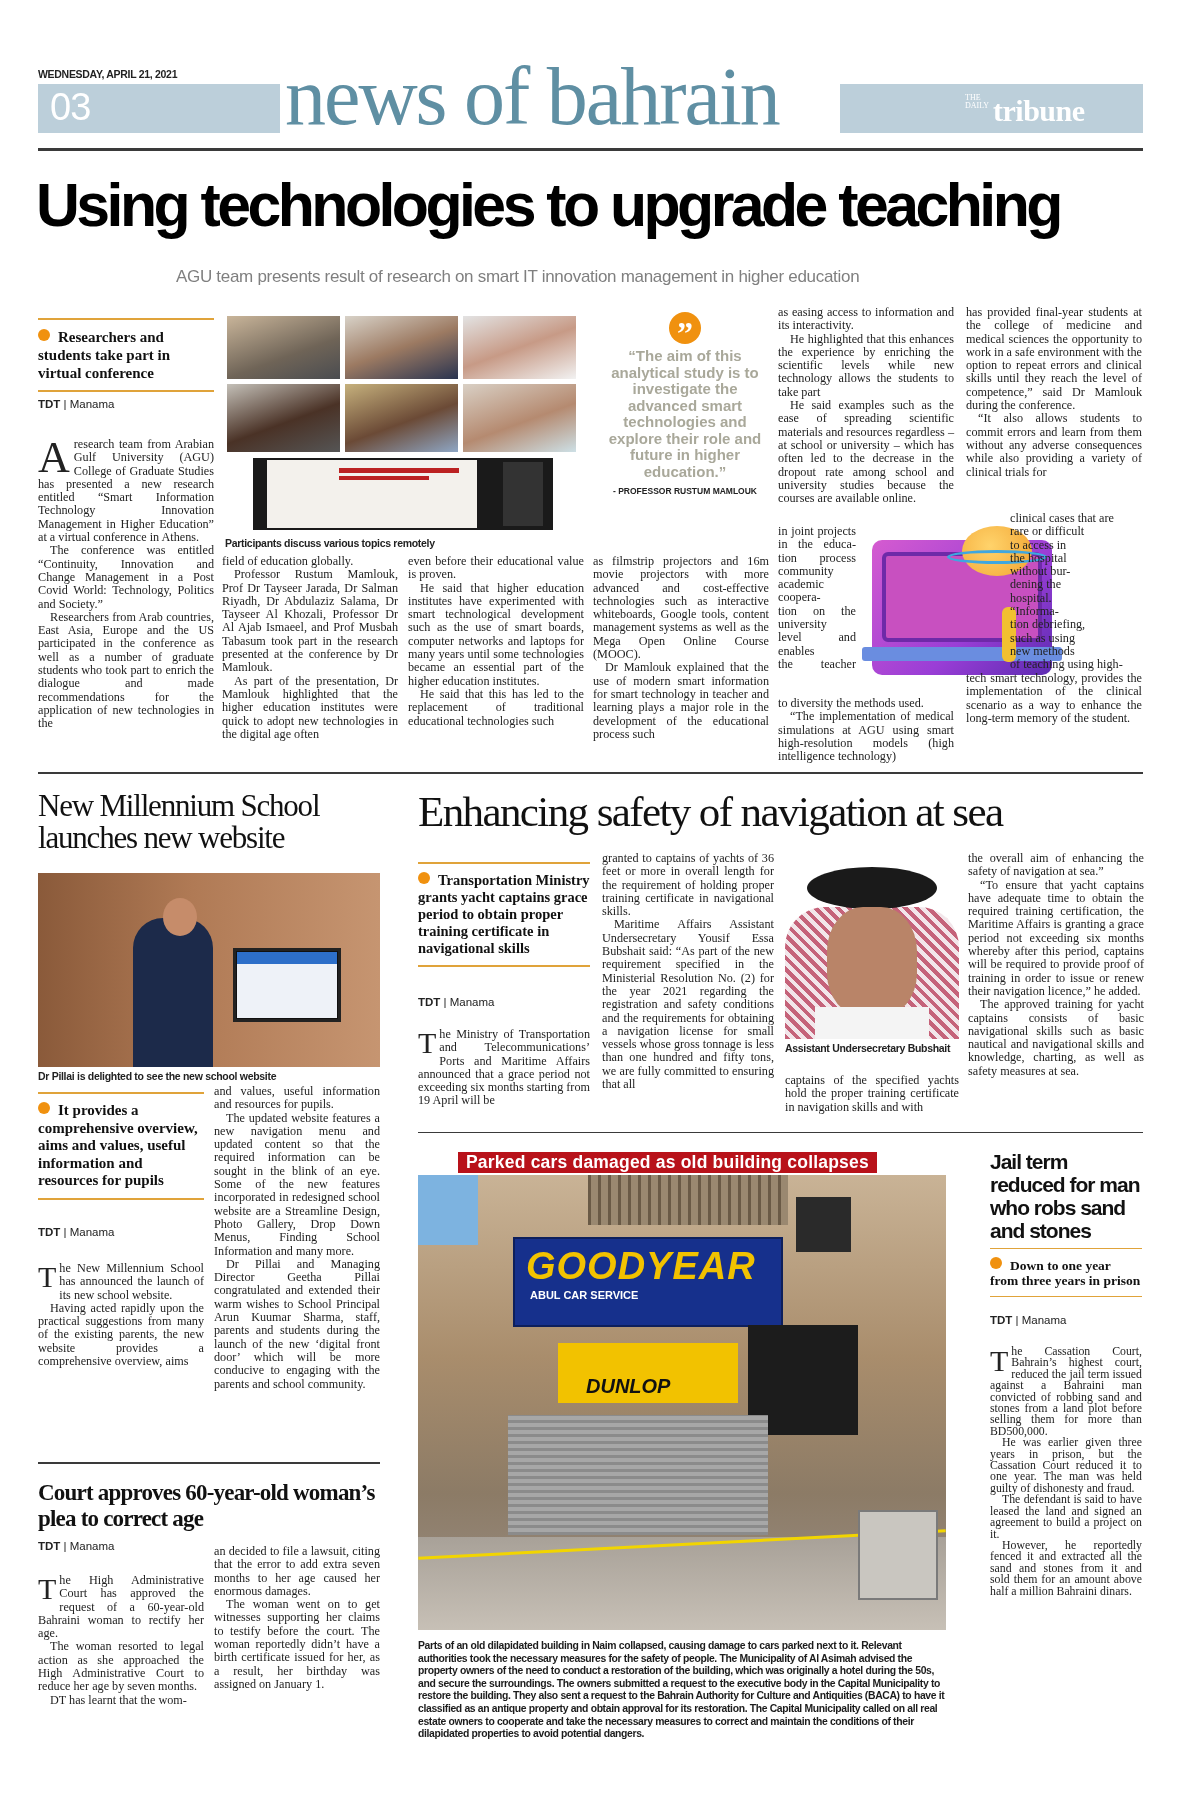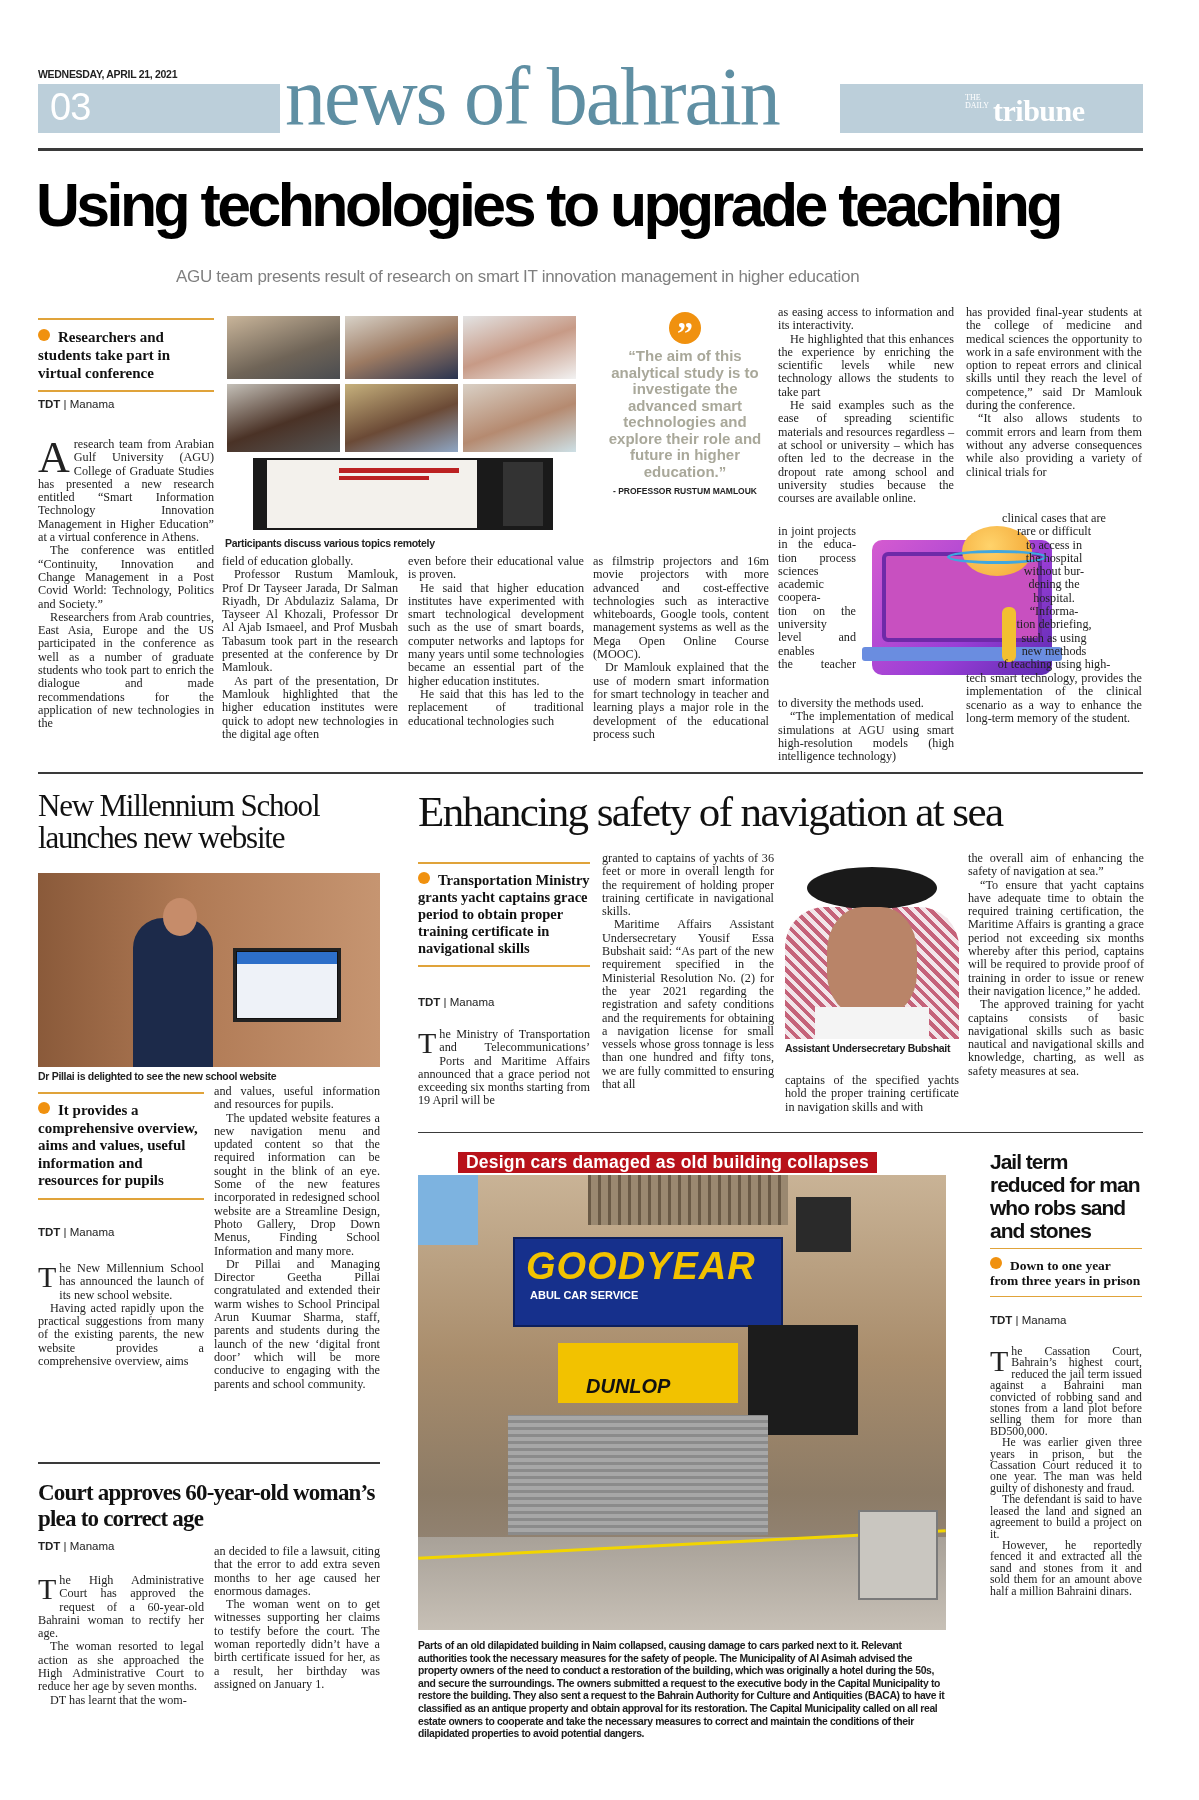--- a/index.html
+++ b/index.html
@@ -90,21 +90,21 @@
 
 <div class="abs body-text" style="left:778px;top:306px;width:176px">
   <p class="first">as easing access to information and its interactivity.</p>
   <p>He highlighted that this enhances the experience by enriching the scientific levels while new technology allows the students to take part</p>
   <p>He said examples such as the ease of spreading scientific materials and resources regardless – at school or university – which has often led to the decrease in the dropout rate among school and university studies because the courses are available online.</p>
 </div>
 <div class="abs body-text" style="left:778px;top:525px;width:78px;text-align:justify;text-align-last:justify">
   <div>in joint projects</div>
   <div>in the educa-</div>
   <div>tion process</div>
-  <div>sciences</div>
+  <div>community</div>
   <div>academic</div>
   <div>coopera-</div>
   <div>tion on the</div>
   <div>university</div>
   <div>level and</div>
   <div>enables</div>
   <div>the teacher</div>
 </div>
 <div class="abs body-text" style="left:778px;top:697px;width:176px">
   <p class="first">to diversity the methods used.</p>
@@ -117,21 +117,21 @@
   <div style="position:absolute;left:100px;top:4px;width:70px;height:50px;border-radius:50%;background:radial-gradient(circle at 40% 40%,#ffd36b,#f2a330)"></div>
   <div style="position:absolute;left:85px;top:28px;width:100px;height:14px;border-radius:50%;border:3px solid #3fa7e0"></div>
   <div style="position:absolute;left:0;top:125px;width:200px;height:14px;background:#6a8de0;border-radius:3px"></div>
   <div style="position:absolute;left:140px;top:85px;width:14px;height:55px;background:#f2c030;border-radius:6px"></div>
 </div>
 
 <div class="abs body-text" style="left:966px;top:306px;width:176px">
   <p class="first">has provided final-year students at the college of medicine and medical sciences the opportunity to work in a safe environment with the option to repeat errors and clinical skills until they reach the level of competence,” said Dr Mamlouk during the conference.</p>
   <p>“It also allows students to commit errors and learn from them without any adverse consequences while also providing a variety of clinical trials for</p>
 </div>
-<div class="abs body-text" style="left:966px;top:512px;width:176px;text-align:center">
+<div class="abs body-text" style="left:1010px;top:512px;width:176px;text-align:left">
   <div>clinical cases that are</div>
   <div>rare or difficult</div>
   <div>to access in</div>
   <div>the hospital</div>
   <div>without bur-</div>
   <div>dening the</div>
   <div>hospital.</div>
   <div>“Informa-</div>
   <div>tion debriefing,</div>
   <div>such as using</div>
@@ -212,21 +212,21 @@
   <p class="first">captains of the specified yachts hold the proper training certificate in navigation skills and with</p>
 </div>
 <div class="abs body-text" style="left:968px;top:852px;width:176px">
   <p class="first">the overall aim of enhancing the safety of navigation at sea.”</p>
   <p>“To ensure that yacht captains have adequate time to obtain the required training certification, the Maritime Affairs is granting a grace period not exceeding six months whereby after this period, captains will be required to provide proof of training in order to issue or renew their navigation licence,” he added.</p>
   <p>The approved training for yacht captains consists of basic navigational skills such as basic nautical and navigational skills and knowledge, charting, as well as safety measures at sea.</p>
 </div>
 
 <div class="rule" style="left:418px;top:1132px;width:725px;height:1px"></div>
 
-<div class="abs sans" style="left:458px;top:1152px;padding:0 8px;background:#b8121a;color:#fff;font-size:17.5px;font-weight:bold;line-height:21px;letter-spacing:0.2px">Design cars damaged as old building collapses</div>
+<div class="abs sans" style="left:458px;top:1152px;padding:0 8px;background:#b8121a;color:#fff;font-size:17.5px;font-weight:bold;line-height:21px;letter-spacing:0.2px">Parked cars damaged as old building collapses</div>
 <div class="photo" style="left:418px;top:1175px;width:528px;height:455px;background:linear-gradient(180deg,#c9b396 0%,#a98d6c 40%,#8c7b66 70%,#9b9087 100%)">
   <div style="position:absolute;left:0;top:0;width:60px;height:70px;background:#7db3e0"></div>
   <div style="position:absolute;left:170px;top:0;width:200px;height:50px;background:repeating-linear-gradient(90deg,#6a5a46 0 3px,#9a8870 3px 10px)"></div>
   <div style="position:absolute;left:378px;top:22px;width:55px;height:55px;background:#2a2a2a"></div>
   <div style="position:absolute;left:95px;top:62px;width:270px;height:90px;background:#16308c;border:2px solid #0d1f5c"></div>
   <div class="sans" style="position:absolute;left:108px;top:70px;font-size:38px;font-weight:900;font-style:italic;color:#f2c200;letter-spacing:1px">GOODYEAR</div>
   <div class="sans" style="position:absolute;left:112px;top:114px;font-size:11px;font-weight:bold;color:#fff">ABUL CAR SERVICE</div>
   <div style="position:absolute;left:140px;top:168px;width:180px;height:60px;background:#f2c200"></div>
   <div class="sans" style="position:absolute;left:168px;top:200px;font-size:20px;font-weight:900;font-style:italic;color:#111">DUNLOP</div>
   <div style="position:absolute;left:330px;top:150px;width:110px;height:110px;background:#1c1c1c"></div>

